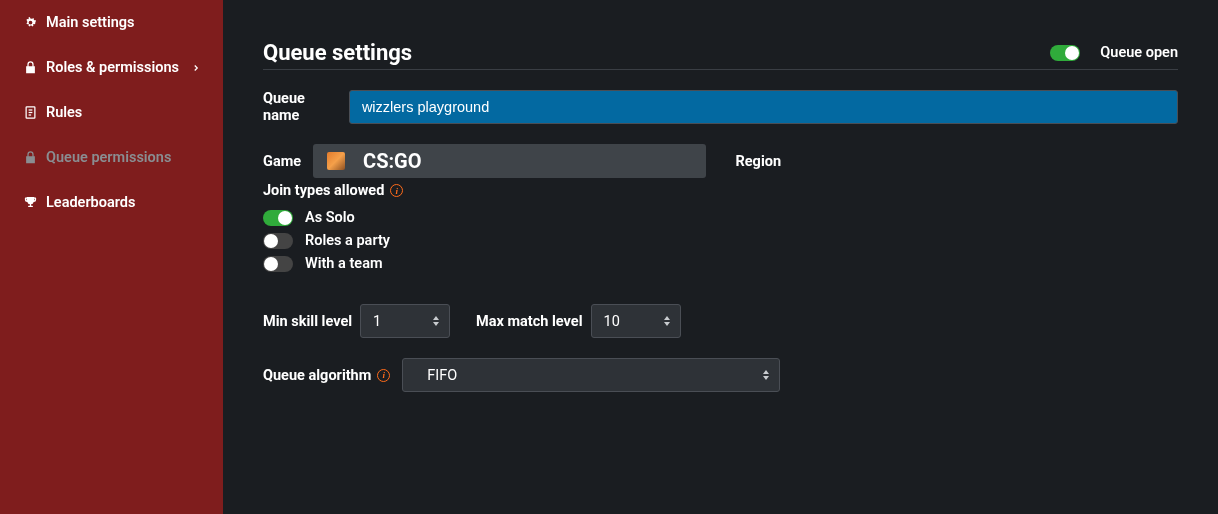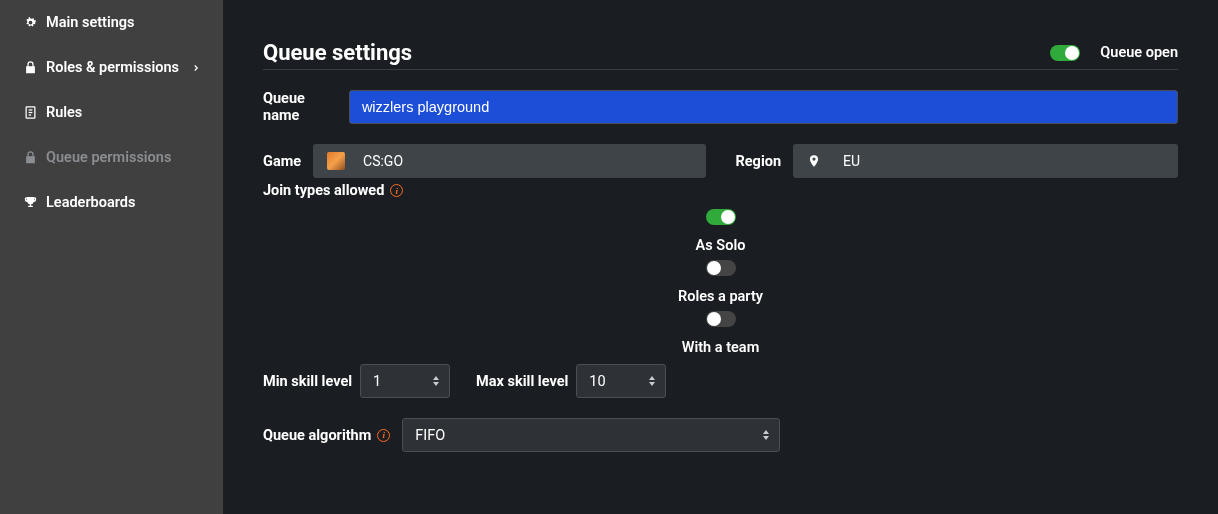--- a/index.html
+++ b/index.html
@@ -8,21 +8,21 @@
       height: 514px;
       background: #1a1d21;
       color: #ffffff;
       font-family: -apple-system, BlinkMacSystemFont, "Segoe UI", Roboto, sans-serif;
       font-size: 14px;
       display: flex;
       overflow: hidden;
     }
     .sidebar {
       width: 223px;
-      background: #404040;
+      background: #7f1d1d;
       display: flex;
       flex-direction: column;
       flex-shrink: 0;
     }
     .sidebar-item {
       display: flex;
       align-items: center;
       padding: 14px 22px;
       gap: 8px;
       cursor: pointer;
@@ -124,91 +124,90 @@
       display: inline-flex;
       align-items: center;
       justify-content: center;
       color: #ff6b1a;
       font-size: 9px;
       font-weight: bold;
       font-style: italic;
       font-family: Georgia, serif;
     }
     .text-input {
-      background: #1d4ed8;
+      background: #0369a1;
       border: 1px solid #4a4e55;
       border-radius: 3px;
       color: #ffffff;
       padding: 8px 12px;
       font-size: 14.5px;
       height: 34px;
       width: 100%;
     }
     .select-box {
       background: #3f4449;
       border: none;
       border-radius: 3px;
       color: #ffffff;
       padding: 8px 42px 8px 50px;
-      font-size: 14px;
+      font-size: 20px;
       height: 34px;
       width: 100%;
       display: flex;
       align-items: center;
       position: relative;
-      font-weight: 400;
+      font-weight: 700;
     }
     .select-box .left-icon {
       position: absolute;
       left: 14px;
       top: 50%;
       transform: translateY(-50%);
       display: flex;
       align-items: center;
     }
     .game-thumb {
       width: 18px;
       height: 18px;
       background: linear-gradient(135deg, #e27b2c 0%, #f5a04a 50%, #8e5123 100%);
       border-radius: 2px;
     }
-    .join-section { margin-bottom: 8px; }
+    .join-section { margin-bottom: 32px; }
     .join-options {
       display: flex;
       flex-direction: column;
       gap: 6px;
       margin-top: 10px;
     }
     .join-opt {
       display: flex;
       align-items: center;
       gap: 12px;
       font-weight: 600;
       font-size: 14.5px;
-      flex-direction: column;
     }
     .skill-row { display: flex; gap: 26px; margin-bottom: 20px; }
     .skill-field { display: flex; flex-direction: row; gap: 8px; }
     .num-select {
       background: #2e3237;
       border: 1px solid #4a4e55;
       border-radius: 3px;
       color: #ffffff;
       padding: 8px 30px 8px 12px;
       font-size: 14.5px;
       height: 34px;
       width: 90px;
       position: relative;
     }
     .algo-select {
       background: #2e3237;
       border: 1px solid #4a4e55;
       border-radius: 3px;
       color: #ffffff;
-      padding: 8px 30px 8px 12px;
+      padding: 8px 30px 8px 24px;
       font-size: 14.5px;
       height: 34px;
       width: 378px;
       position: relative;
     }
     .caret-updown {
       position: absolute;
       right: 10px;
       top: 50%;
       transform: translateY(-50%);
@@ -309,28 +308,20 @@
       <label class="field-label">Game</label>
       <div class="select-box">
         <span class="left-icon">
             <span class="game-thumb"></span>
           </span>
         <span>CS:GO</span>
       </div>
     </div>
     <div class="field">
       <label class="field-label">Region</label>
-      <div class="select-box">
-        <span class="left-icon">
-          <svg width="14" height="14" viewBox="0 0 24 24" fill="currentColor">
-              <path d="M12 2a7 7 0 00-7 7c0 5 7 13 7 13s7-8 7-13a7 7 0 00-7-7zm0 9.5A2.5 2.5 0 1112 6a2.5 2.5 0 010 5.5z"></path>
-            </svg>
-        </span>
-        <span>EU</span>
-      </div>
     </div>
   </div>
 
   <div class="join-section">
     <div class="field-label">
       <span>Join types allowed</span>
       <span class="info-icon">i</span>
     </div>
     <div class="join-options">
       <div class="join-opt">
@@ -356,21 +347,21 @@
 
   <div class="skill-row">
     <div class="skill-field">
       <label class="field-label">Min skill level</label>
       <div class="num-select">
         <span>1</span>
         <span class="caret-updown"></span>
       </div>
     </div>
     <div class="skill-field">
-      <label class="field-label">Max skill level</label>
+      <label class="field-label">Max match level</label>
       <div class="num-select">
         <span>10</span>
         <span class="caret-updown"></span>
       </div>
     </div>
   </div>
 
   <div class="field">
     <div class="field-label">
       <span>Queue algorithm</span>

